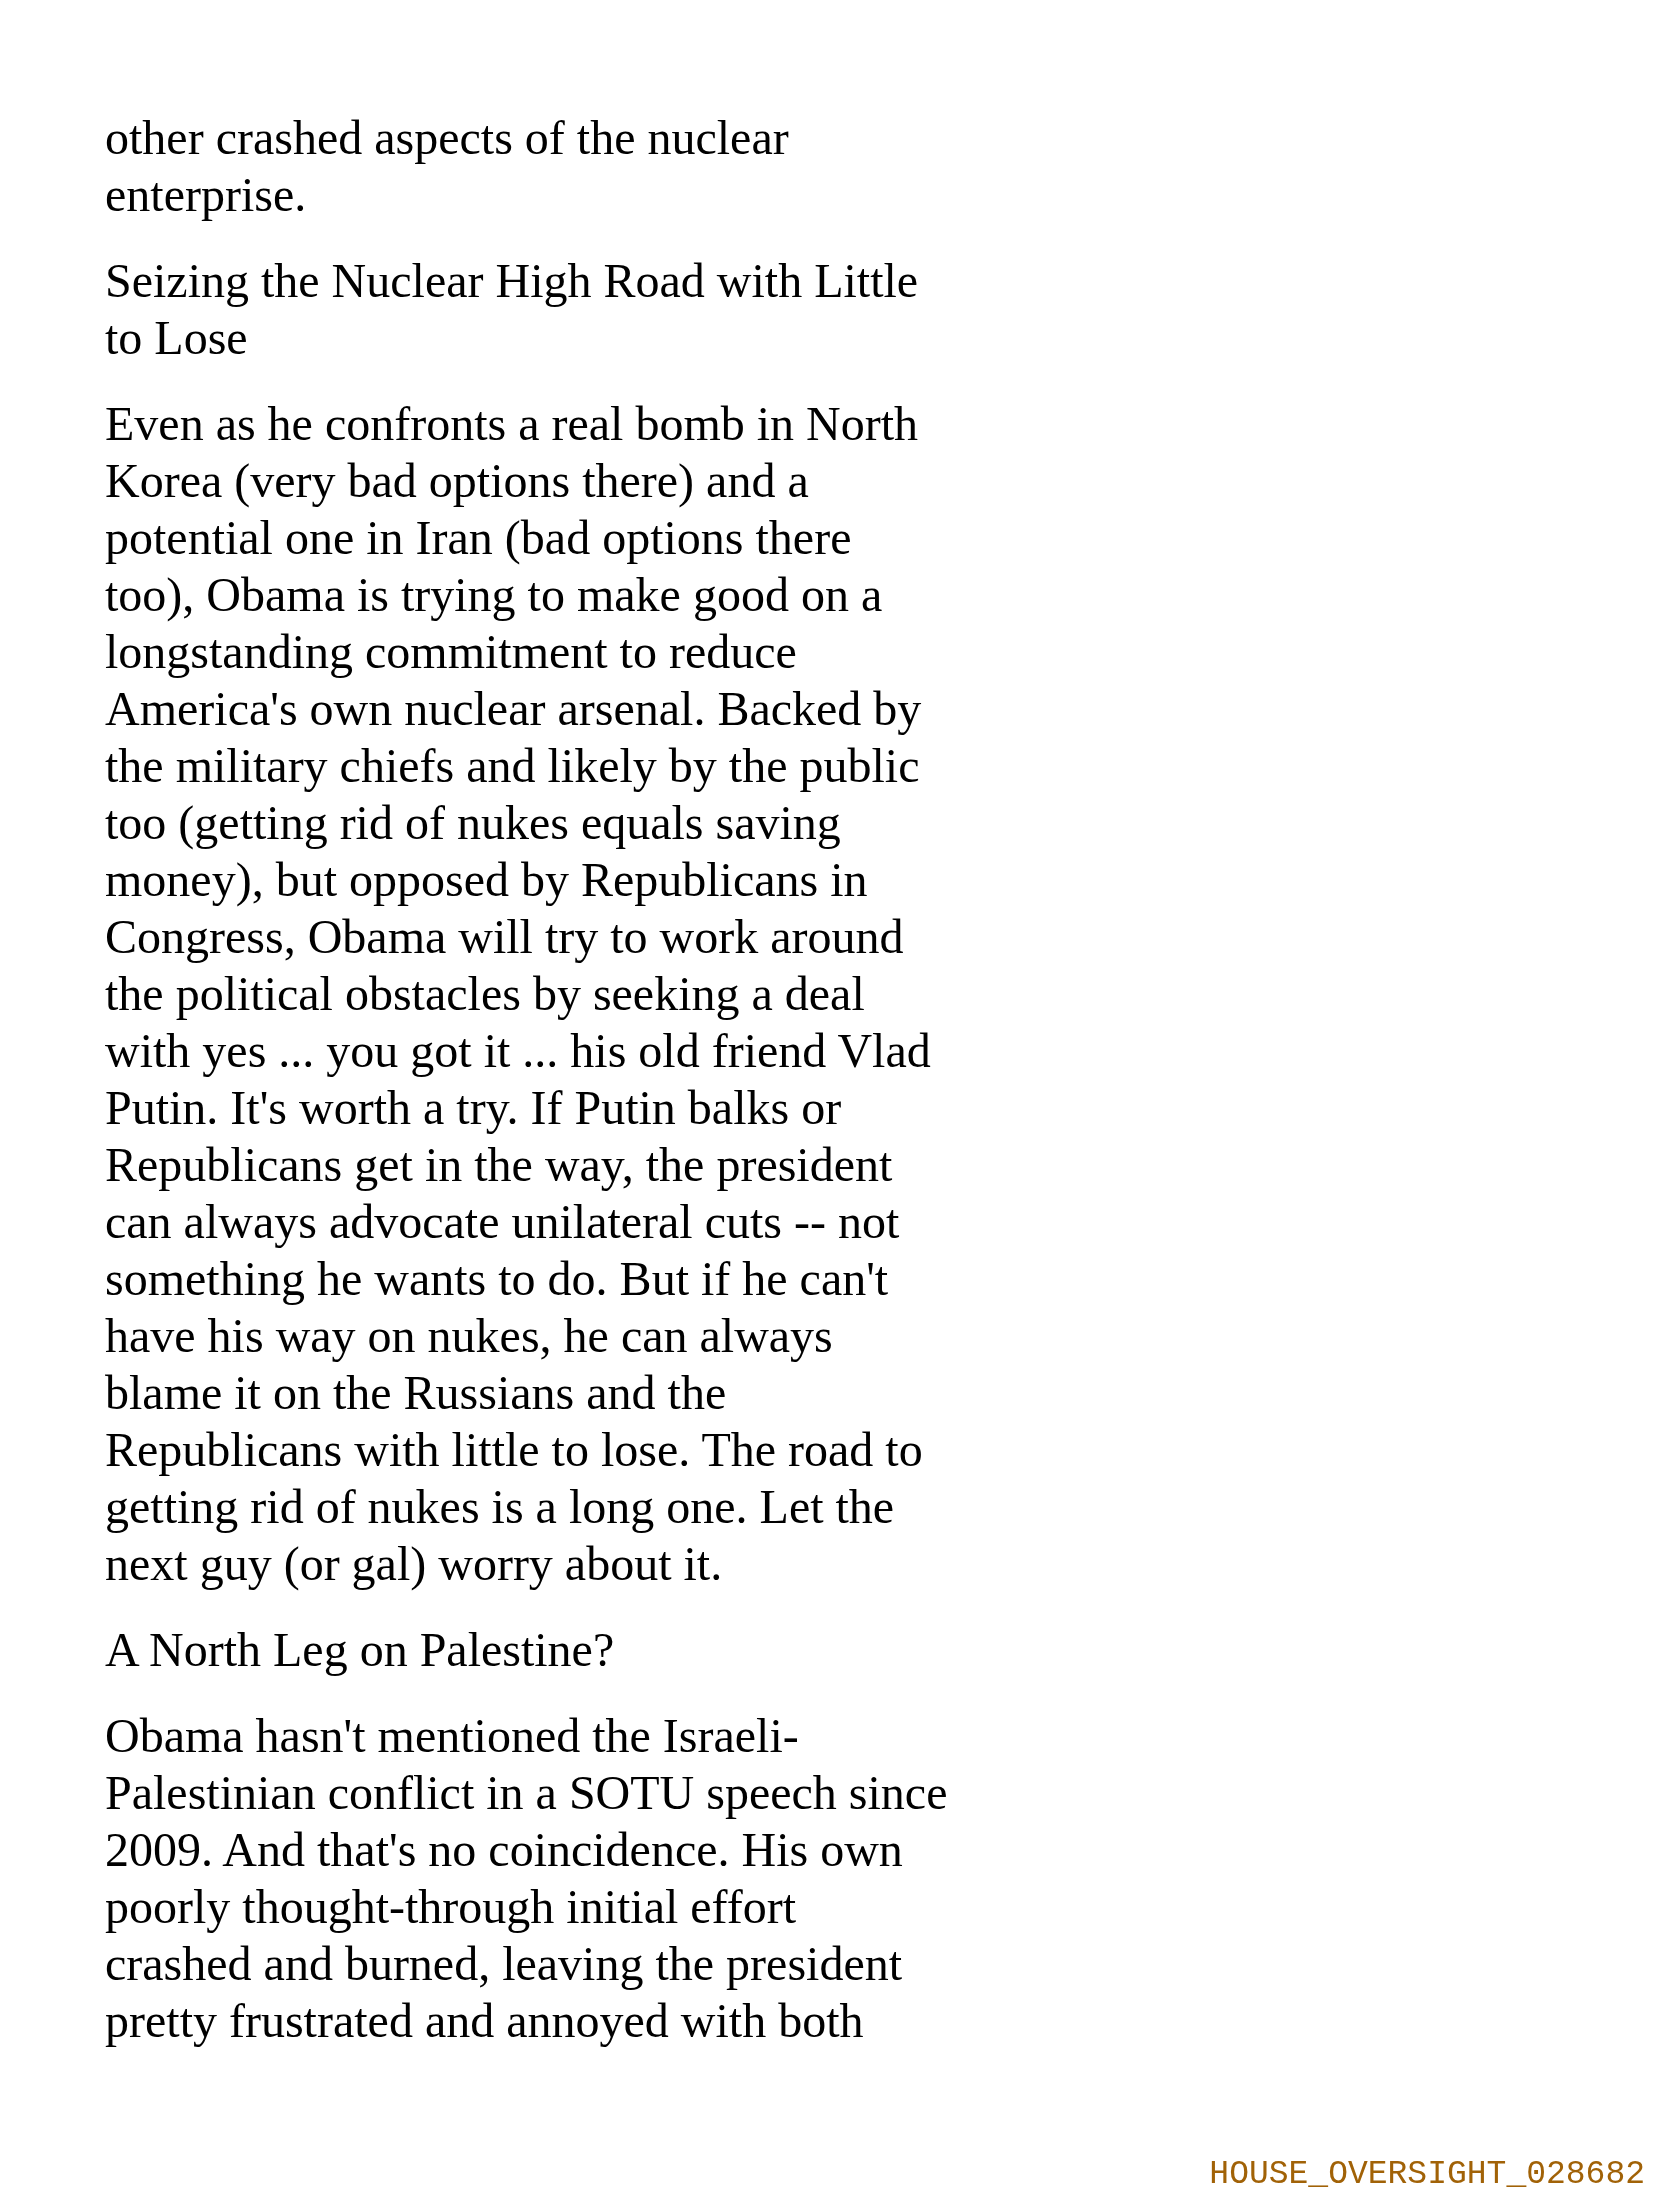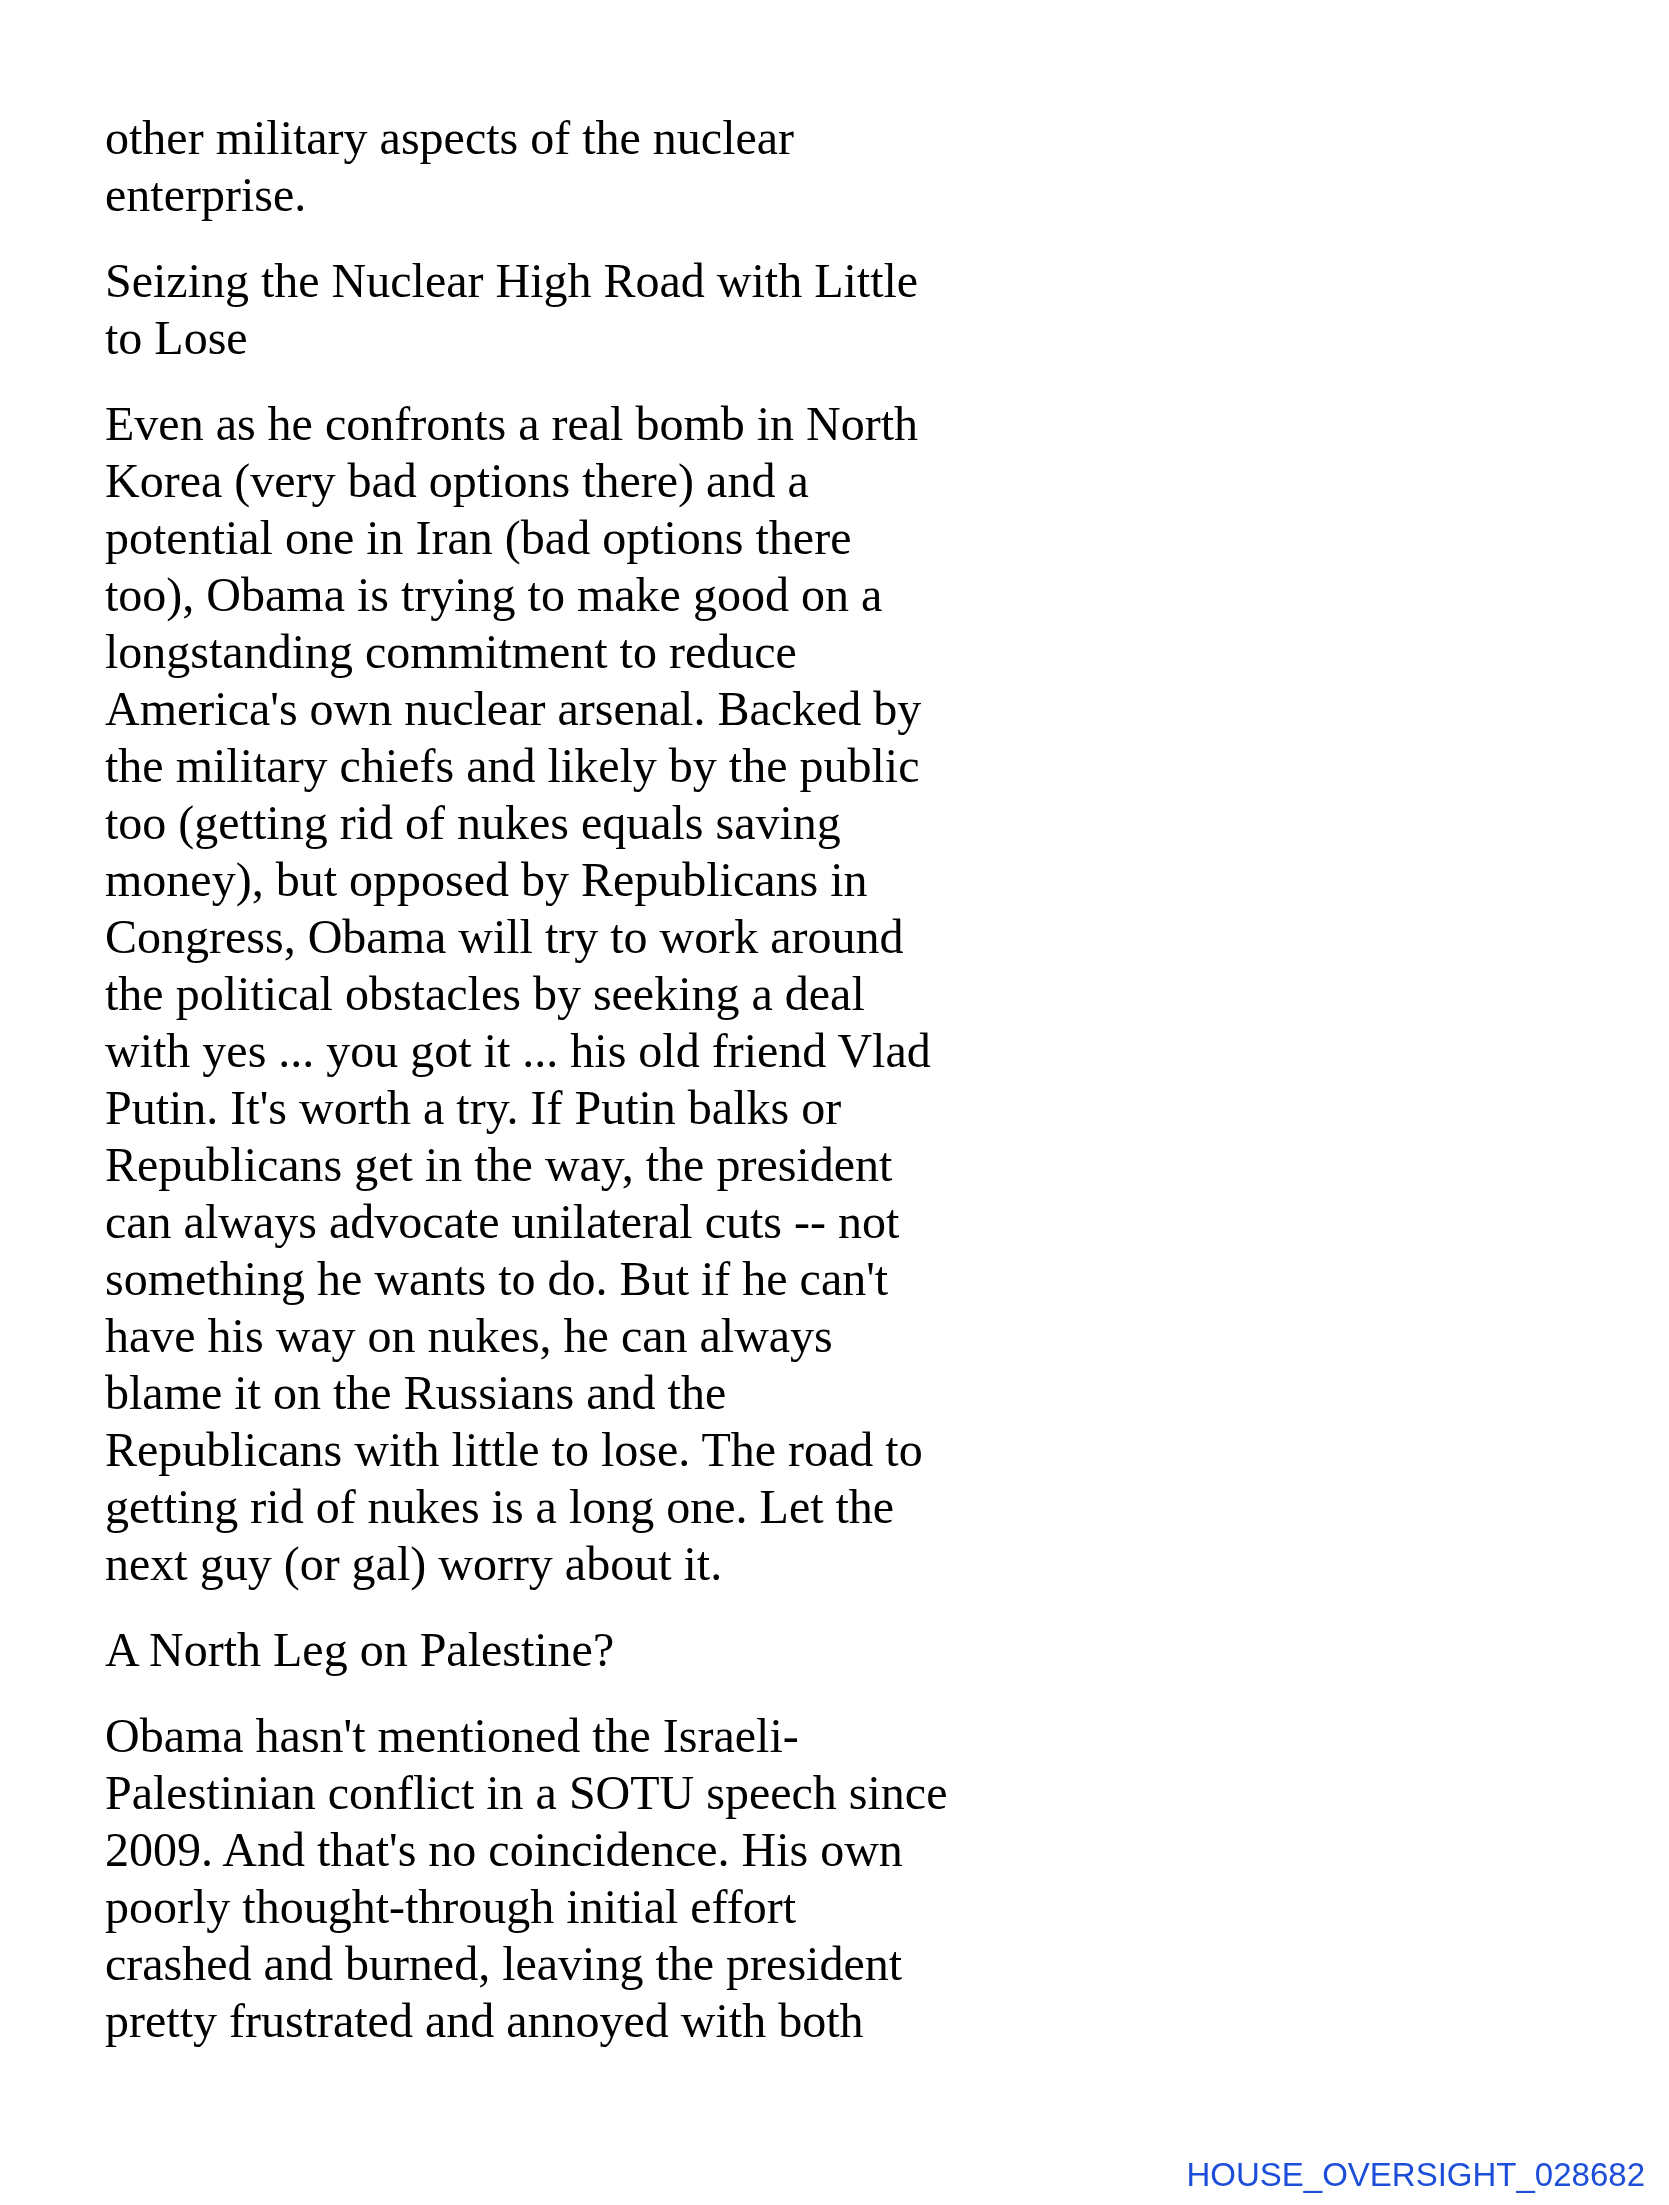--- a/index.html
+++ b/index.html
@@ -29,33 +29,33 @@
     margin: 0 0 29px 0;
     letter-spacing: 0px;
   }
   .block:last-child {
     margin-bottom: 0;
   }
   .bates {
     position: absolute;
     top: 2158px;
     right: 24px;
-    font-family: Liberation Sans, sans-serif;
+    font-family: Liberation Mono, monospace;
     font-size: 33px;
     line-height: 1;
-    color: #1d4ed8;
+    color: #a16207;
     white-space: nowrap;
   }
 </style>
 </head>
 <body>
 
 <div class="page">
   <div class="content">
-    <div class="block">other military aspects of the nuclear
+    <div class="block">other crashed aspects of the nuclear
 enterprise.</div>
     <div class="block">Seizing the Nuclear High Road with Little
 to Lose</div>
     <div class="block">Even as he confronts a real bomb in North
 Korea (very bad options there) and a
 potential one in Iran (bad options there
 too), Obama is trying to make good on a
 longstanding commitment to reduce
 America's own nuclear arsenal. Backed by
 the military chiefs and likely by the public

